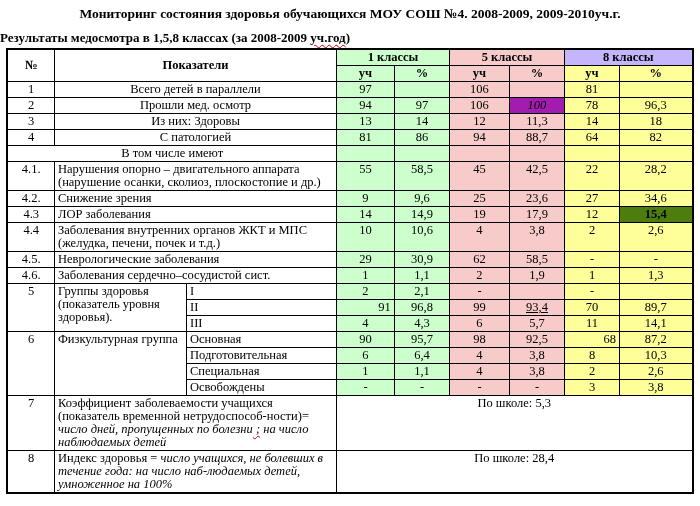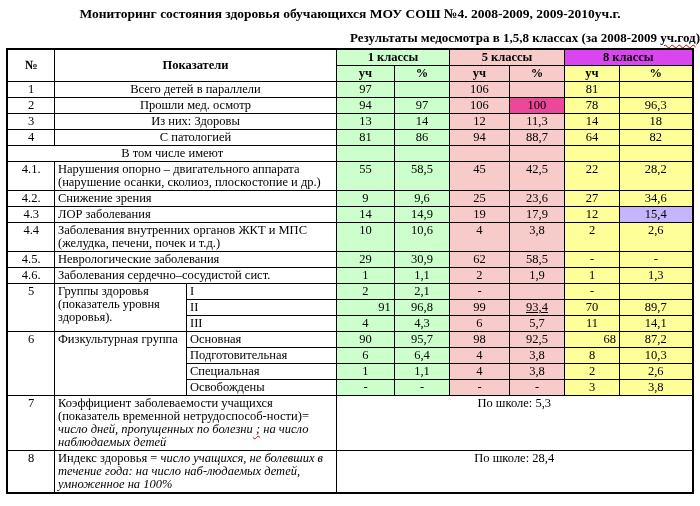--- a/index.html
+++ b/index.html
@@ -1,18 +1,18 @@
 <!DOCTYPE html>
 <html><head>
 <meta charset="utf-8">
 <style>
   html,body{margin:0;padding:0;background:#fff;}
   body{width:700px;height:506px;font-family:"Liberation Serif","DejaVu Serif",serif;color:#000;overflow:hidden;}
   .title{ text-align:center;font-weight:bold;font-size:13.5px;line-height:15px;margin:6px 4px 0 4px;}
-  .subtitle{text-align:right;font-weight:bold;font-size:13px;line-height:14px;margin:10px 0 3px 0;}
+  .subtitle{text-align:left;font-weight:bold;font-size:13px;line-height:14px;margin:10px 0 3px 0;}
   table{border-collapse:collapse;margin:0 auto;width:685px;table-layout:fixed;}
   td{border:1px solid #000;font-size:12.5px;line-height:13px;padding:1px 3px;text-align:center;vertical-align:top;overflow:hidden;}
   table{border:2px solid #000;}
   .head td{font-weight:bold;vertical-align:middle;}
   .l{text-align:left;}
   .g{background:#ccffcc;}
   .p{background:#f8cbcb;}
   .y{background:#ffff99;}
   .sq{text-decoration:underline wavy #d00000 1px;text-underline-offset:2px;}
   .schoolcell{vertical-align:top;}
@@ -37,21 +37,21 @@
       <col style="width:55px">
       <col style="width:73px">
   </colgroup>
 
   <tbody>
       <tr class="head">
     <td rowspan="2">№</td>
     <td rowspan="2" colspan="2">Показатели</td>
     <td colspan="2" class="g" style="background-color: rgb(204, 255, 204);">1 классы</td>
     <td colspan="2" class="p" style="background-color: rgb(248, 203, 203);">5 классы</td>
-    <td colspan="2" class="y" style="background-color: #d946ef; font-family: Liberation Serif, serif;">8 классы</td>
+    <td colspan="2" class="y" style="background-color: #c4b5fd; font-family: Liberation Serif, serif;">8 классы</td>
   </tr>
   <tr class="head">
     <td class="g" style="background-color: rgb(204, 255, 204);">уч</td>
     <td class="g" style="background-color: rgb(204, 255, 204);">%</td>
     <td class="p" style="background-color: rgb(248, 203, 203);">уч</td>
     <td class="p" style="background-color: rgb(248, 203, 203);">%</td>
     <td class="y" style="background-color: rgb(255, 255, 153);">уч</td>
     <td class="y" style="background-color: rgb(255, 255, 153);">%</td>
   </tr>
 
@@ -64,21 +64,21 @@
     <td class="p" style="background-color: rgb(248, 203, 203);"></td>
     <td class="y" style="background-color: rgb(255, 255, 153);">81</td>
     <td class="y" style="background-color: rgb(255, 255, 153);"></td>
   </tr>
   <tr>
     <td>2</td>
     <td colspan="2">Прошли мед. осмотр</td>
     <td class="g" style="background-color: rgb(204, 255, 204);">94</td>
     <td class="g" style="background-color: rgb(204, 255, 204);">97</td>
     <td class="p" style="background-color: rgb(248, 203, 203);">106</td>
-    <td class="p" style="background-color: #ec4899;">100</td>
+    <td class="p" style="background-color: #a21caf; font-style: italic;">100</td>
     <td class="y" style="background-color: rgb(255, 255, 153);">78</td>
     <td class="y" style="background-color: rgb(255, 255, 153);">96,3</td>
   </tr>
   <tr>
     <td>3</td>
     <td colspan="2">Из них: Здоровы</td>
     <td class="g" style="background-color: rgb(204, 255, 204);">13</td>
     <td class="g" style="background-color: rgb(204, 255, 204);">14</td>
     <td class="p" style="background-color: rgb(248, 203, 203);">12</td>
     <td class="p" style="background-color: rgb(248, 203, 203);">11,3</td>
@@ -127,21 +127,21 @@
     <td class="y" style="background-color: rgb(255, 255, 153);">34,6</td>
   </tr>
   <tr>
     <td>4.3</td>
     <td colspan="2" class="l">ЛОР заболевания</td>
     <td class="g" style="background-color: rgb(204, 255, 204);">14</td>
     <td class="g" style="background-color: rgb(204, 255, 204);">14,9</td>
     <td class="p" style="background-color: rgb(248, 203, 203);">19</td>
     <td class="p" style="background-color: rgb(248, 203, 203);">17,9</td>
     <td class="y" style="background-color: rgb(255, 255, 153);">12</td>
-    <td class="y" style="background-color: #c4b5fd;">15,4</td>
+    <td class="y" style="background-color: #4d7c0f; font-weight: bold;">15,4</td>
   </tr>
   <tr>
     <td>4.4</td>
     <td colspan="2" class="l">Заболевания внутренних органов ЖКТ и МПС (желудка, печени, почек и т.д.)</td>
     <td class="g" style="background-color: rgb(204, 255, 204);">10</td>
     <td class="g" style="background-color: rgb(204, 255, 204);">10,6</td>
     <td class="p" style="background-color: rgb(248, 203, 203);">4</td>
     <td class="p" style="background-color: rgb(248, 203, 203);">3,8</td>
     <td class="y" style="background-color: rgb(255, 255, 153);">2</td>
     <td class="y" style="background-color: rgb(255, 255, 153);">2,6</td>

